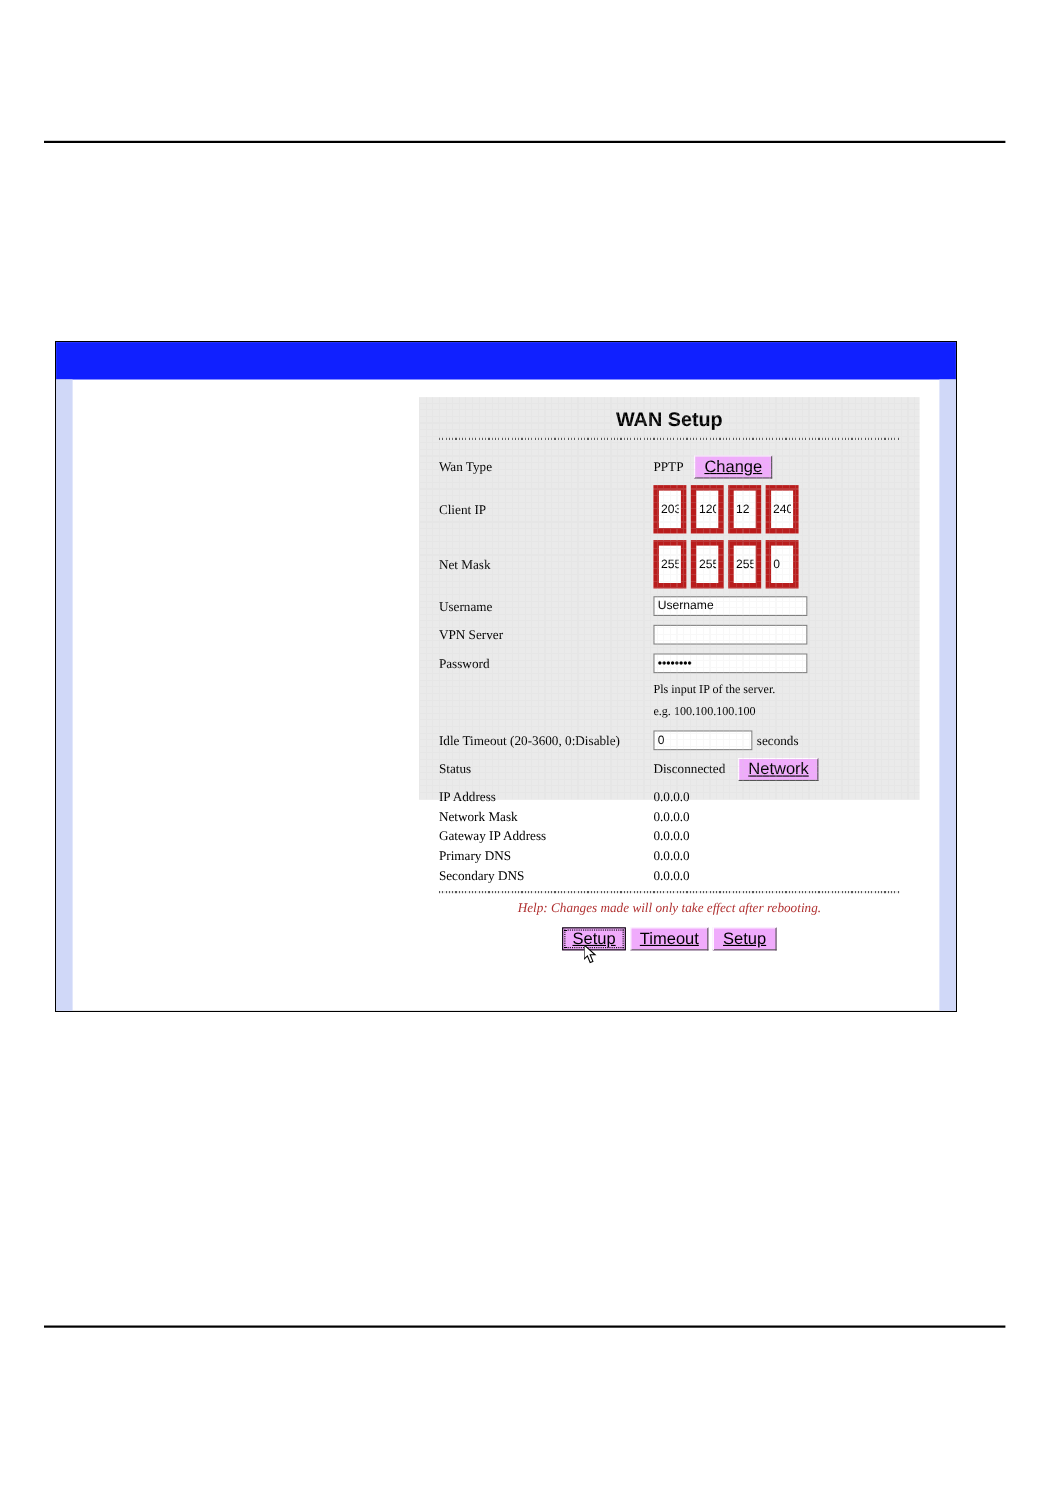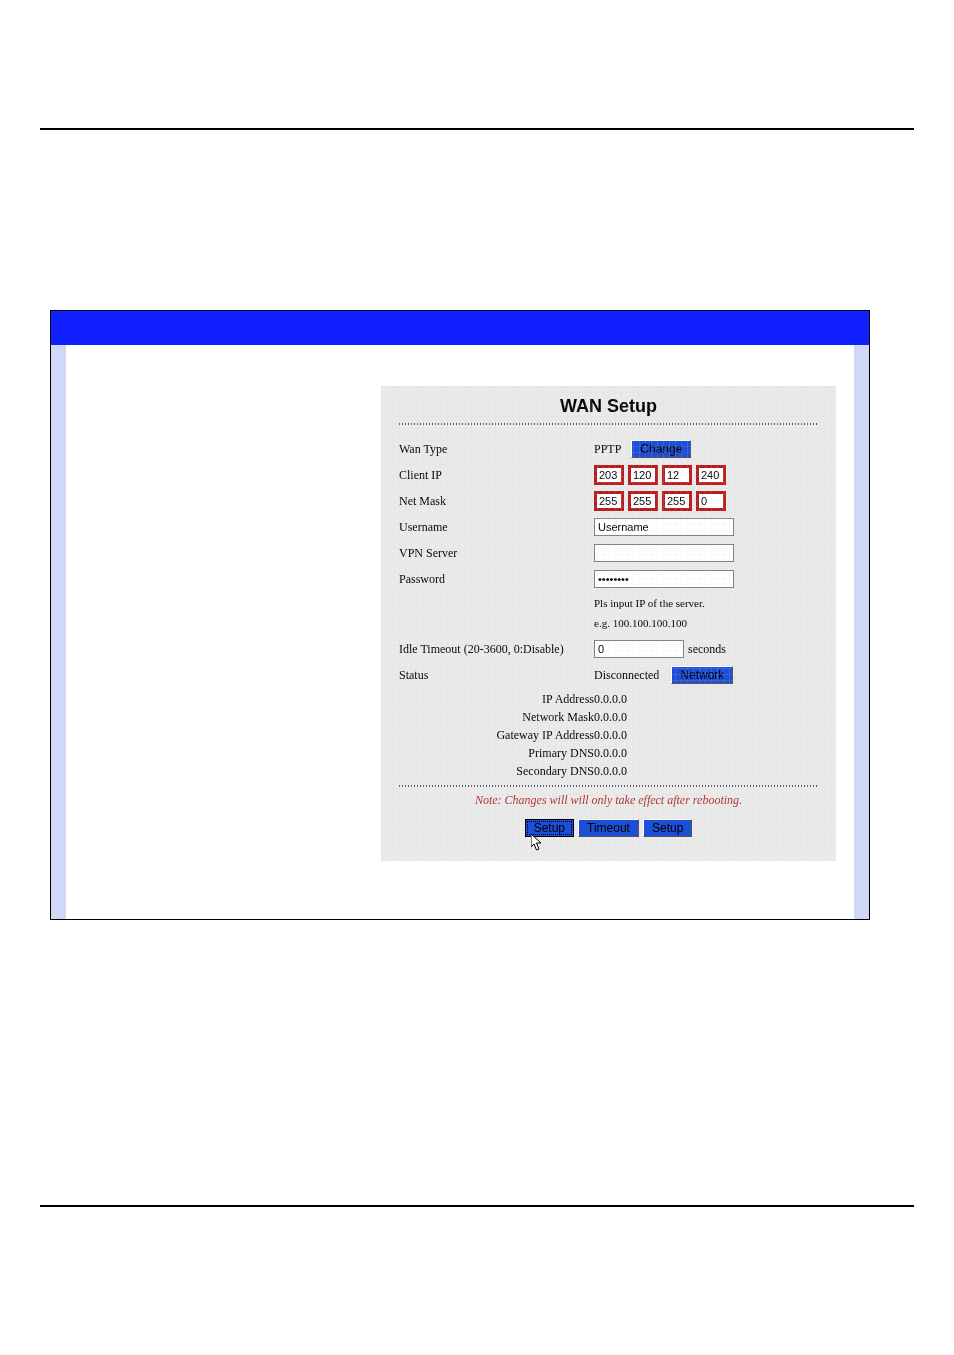--- a/index.html
+++ b/index.html
@@ -1,37 +1,37 @@
 <!DOCTYPE html>
 <html><head>
   <meta charset="utf-8">
   <style>
     * { box-sizing: border-box; margin: 0; padding: 0; }
     body { background: #fff; font-family: "Times New Roman", serif; width: 954px; height: 1355px; position: relative; }
     .outer-frame { position: absolute; left: 50px; top: 310px; width: 820px; height: 610px; border: 1px solid #000; background: #fff; }
     .blue-bar { position: absolute; left: 0; top: 0; width: 100%; height: 34px; background: #1020ff; }
     .left-blue { position: absolute; left: 0; top: 34px; width: 15px; height: calc(100% - 34px); background: #d0d8f8; }
     .right-blue { position: absolute; right: 0; top: 34px; width: 15px; height: calc(100% - 34px); background: #d0d8f8; }
-    .gray-panel { position: absolute; left: 330px; top: 50px; width: 455px; height: 475px; background: #eaeaea; margin-top: 25px; }
+    .gray-panel { position: absolute; left: 330px; top: 50px; width: 455px; height: 366px; background: #eaeaea; }
     .gray-inner { position: relative; width: 100%; height: 100%; }
     .gray-inner::before { content:""; position:absolute; left:0; right:0; top:0; bottom:0;
       background-image: repeating-linear-gradient(90deg, #d3d3d3 0, #d3d3d3 1px, transparent 1px, transparent 6px),
                         repeating-linear-gradient(0deg, #d3d3d3 0, #d3d3d3 1px, transparent 1px, transparent 6px);
       opacity:.15; pointer-events:none; }
     .title { font-family: Arial, sans-serif; font-size: 18px; font-weight: bold; text-align: center; padding-top: 10px; color: #000; }
     .title-underline { margin: 6px 18px 0 18px; height: 2px; background: repeating-linear-gradient(90deg, #555 0, #555 1px, #eaeaea 1px, #eaeaea 3px); }
     .form-table { margin: 14px 18px 0 18px; font-size: 12px; color: #000; }
     .form-row { display: flex; align-items: center; margin-bottom: 6px; min-height: 20px; }
-    .form-row.tight { margin-bottom: 2px; min-height: 16px; text-align: right; }
+    .form-row.tight { margin-bottom: 2px; min-height: 16px; }
     .label-col { width: 195px; flex: 0 0 195px; }
     .value-col { flex: 1; display: flex; align-items: center; gap: 4px; flex-wrap: wrap; }
-    .ip-box { width: 30px; height: 18px; border: 3px solid #b91c1c; background: #fff; font-family: Arial, sans-serif; font-size: 11px; padding: 7px 2px; }
+    .ip-box { width: 30px; height: 18px; border: 5px solid #b91c1c; background: #fff; font-family: Arial, sans-serif; font-size: 11px; padding: 17px 2px; }
     .text-input { width: 140px; height: 18px; border: 1px solid #808080; background: #fff; font-family: Arial, sans-serif; font-size: 11px; padding: 1px 3px; }
-    .btn { font-family: Arial, sans-serif; font-size: 12px; padding: 1px 8px; background: #1d4ed8; border: 1px solid #555;
-           border-top-color: #fff; border-left-color: #fff; cursor: pointer; }
+    .btn { font-family: Arial, sans-serif; font-size: 15px; padding: 1px 8px; background: #f0abfc; border: 1px solid #555;
+           border-top-color: #fff; border-left-color: #fff; cursor: pointer; text-decoration: underline; }
     .btn.active { border: 1px solid #000; outline: 1px dotted #000; outline-offset: -3px; }
     .hint { font-size: 11px; color: #000; line-height: 1.3; }
     .divider { margin: 6px 18px; height: 2px; background: repeating-linear-gradient(90deg, #555 0, #555 1px, #eaeaea 1px, #eaeaea 3px); }
     .note { text-align: center; font-style: italic; color: #b03030; font-size: 12px; margin-top: 4px; font-family: "Times New Roman", serif; }
     .btn-row { text-align: center; margin-top: 10px; position: relative; }
     .cursor { position: absolute; left: 50%; margin-left: -78px; top: 16px; width: 12px; height: 18px; pointer-events: none; }
     .cursor svg { width: 100%; height: 100%; }
     .outer-bottom-line { position: absolute; left: 40px; bottom: 148px; right: 40px; height: 2px; border-bottom: 2px solid #000; }
     .outer-top-line { position: absolute; left: 40px; top: 128px; right: 40px; height: 2px; border-bottom: 2px solid #000; }
   </style>
@@ -142,21 +142,21 @@
           <div class="label-col">Primary DNS</div>
           <div class="value-col">0.0.0.0</div>
         </div>
         <div class="form-row tight">
           <div class="label-col">Secondary DNS</div>
           <div class="value-col">0.0.0.0</div>
         </div>
       </div>
 
       <div class="divider"></div>
-      <div class="note">Note: Changes will will only take effect after rebooting.</div>
+      <div class="note">Help: Changes made will only take effect after rebooting.</div>
 
       <div class="btn-row">
         <button class="btn active">Setup</button>
         <button class="btn">Timeout</button>
         <button class="btn">Setup</button>
         <div class="cursor">
           <svg viewBox="0 0 12 18">
               <path d="M0 0 L0 13 L3 10 L5.5 16 L8 15 L5.5 9 L10 9 Z" fill="#fff" stroke="#000" stroke-width="1"></path>
             </svg>
         </div>

